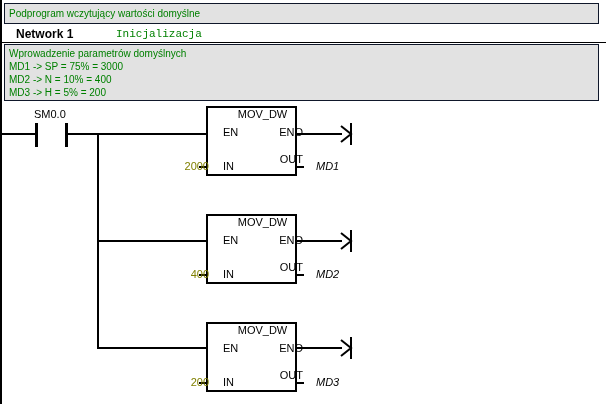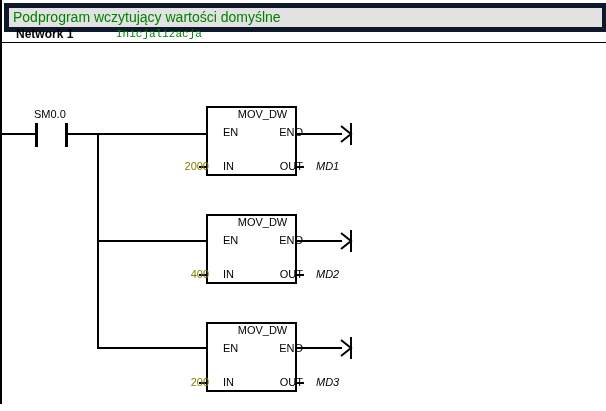--- a/index.html
+++ b/index.html
@@ -4,22 +4,22 @@
 <style>
   html,body { margin:0; padding:0; }
   .stage {
     position:relative; width:606px; height:411px; background:#ffffff;
     font-family:"Liberation Sans", sans-serif; overflow:hidden;
     color:#000;
   }
   
   .panel {
     position:absolute; left:4px; width:589px;
-    background:var(--panel-fill,#e2e2e2); border:5px solid #0f172a;
-    color:var(--green,#008000); font-size:14px;
+    background:var(--panel-fill,#e2e2e2); border:1px solid #0f172a;
+    color:var(--green,#008000); font-size:10px;
   }
   .pou-header { top:3px; height:19px; line-height:19px; padding-left:4px; }
   .net-comment { top:44px; height:53px; padding:2px 0 0 4px; line-height:13px; }
   .net-comment div { white-space:nowrap; }
 
   .network-row { position:absolute; top:27px; left:13px; width:606px; height:14px;padding-left:9px; }
   .network-label { position:absolute; left:3px; top:0; font-size:12px; font-weight:bold; }
   .network-title { position:absolute; left:103px; top:1px; font-size:11px; color:var(--green,#008000);font-family:Liberation Mono, monospace; }
   .separator { position:absolute; top:42px; left:0; width:606px; height:1px; background:#000; }
 
@@ -28,39 +28,45 @@
   .txt { position:absolute; font-size:11px; line-height:11px; white-space:nowrap; }
   .sm-label { left:34px; top:109px; }
 
   .rung { position:absolute; left:0; width:606px; height:70px;margin-left:11px; }
   .r1 { top:106px; } .r2 { top:214px; } .r3 { top:322px; }
   .rung .txt { position:absolute; }
   .blk-title { left:206px; top:3px; width:91px; text-align:center; }
   .en-lbl  { left:212px; top:21px; }
   .eno-lbl { left:230px; top:21px; width:62px; text-align:right; }
   .in-lbl  { left:212px; top:55px; }
-  .out-lbl { left:230px; top:55px; width:62px; text-align:right; }
+  .out-lbl { left:230px; top:48px; width:62px; text-align:right; }
   .in-val  { left:138px; top:55px; width:60px; text-align:right; color:var(--olive,#808000); }
   .operand { left:305px; top:55px;font-style:italic; }
 </style>
 </head>
 <body>
 
 <div class="stage">
 
   <div class="panel pou-header">
     <span>Podprogram wczytujący wartości domyślne</span>
   </div>
 
   <div class="network-row">
     <span class="network-label">Network 1</span>
     <span class="network-title">Inicjalizacja</span>
   </div>
   <div class="separator"></div>
 
+  <div class="panel net-comment">
+    <div>Wprowadzenie parametrów domyślnych</div>
+    <div>MD1 -&gt; SP = 75% = 3000</div>
+    <div>MD2 -&gt; N = 10% = 400</div>
+    <div>MD3 -&gt; H = 5% = 200</div>
+  </div>
 
   <svg class="ladder-svg" viewBox="0 0 606 411" xmlns="http://www.w3.org/2000/svg">
 
     <rect x="0" y="0" width="2" height="404" fill="#000"></rect>
 
     <rect x="0" y="133" width="36" height="2" fill="#000"></rect>
 
     <g>
       <rect x="35" y="123" width="3" height="24" fill="#000"></rect>
       <rect x="65" y="123" width="3" height="24" fill="#000"></rect>

